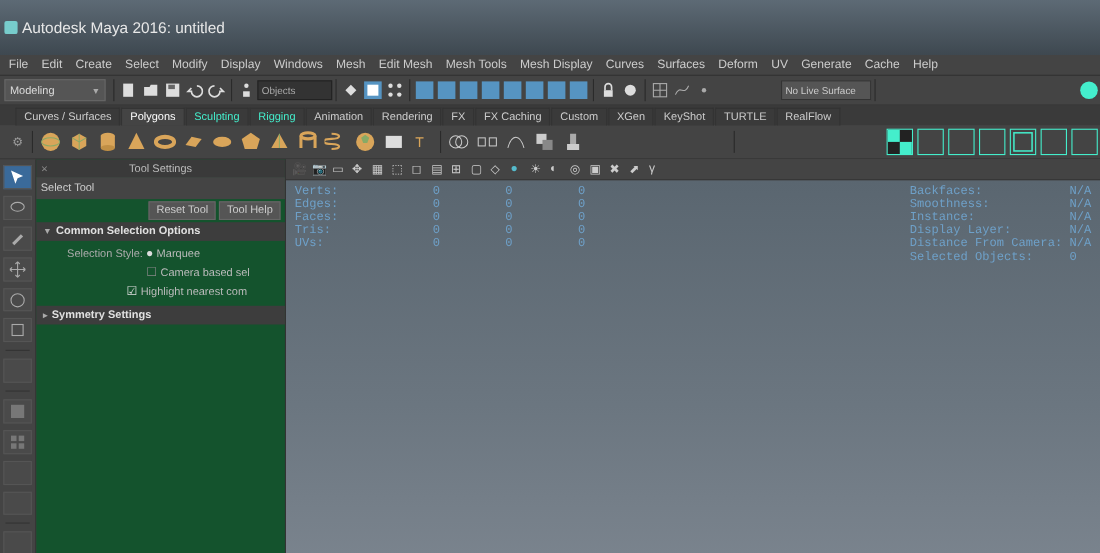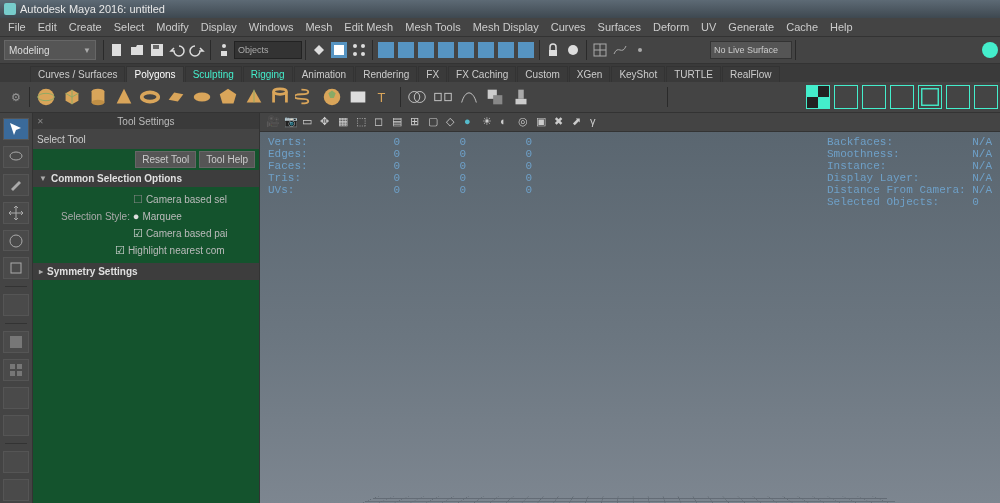--- a/index.html
+++ b/index.html
@@ -1,27 +1,27 @@
 <!DOCTYPE html>
 <html><head>
 <meta charset="utf-8">
 <style>
 html,body{margin:0;padding:0;font-family:Tahoma,Verdana,sans-serif;font-size:11px;color:#ccc;background:#444;overflow:hidden;width:1000px;height:503px}
-.titlebar{height:18px;background:linear-gradient(#5d6a75,#3e4850);display:flex;align-items:center;padding:0 4px;color:#e8e8e8;font-size:11px}
+.titlebar{height:18px;background:linear-gradient(#5d6a75,#3e4850);display:flex;align-items:center;padding:16px 4px;color:#e8e8e8;font-size:14px}
 .titlebar .maya-icon{width:12px;height:12px;background:#7cc;border-radius:2px;margin-right:4px}
 .menubar{height:18px;background:#444;display:flex;align-items:center;padding-left:2px}
 .menubar span{padding:0 6px;color:#ccc;cursor:default}
 .statusline{height:26px;background:#444;display:flex;align-items:center;border-top:1px solid #333;border-bottom:1px solid #333}
 .statusline .dropdown{width:82px;height:18px;background:#555;border:1px solid #666;margin:0 4px;display:flex;align-items:center;justify-content:space-between;padding:0 4px;color:#ddd;font-size:10px}
 .statusline .dropdown::after{content:"▼";font-size:8px;color:#aaa}
 .vsep{width:1px;height:20px;background:#2a2a2a;margin:0 3px}
 .icon16{width:16px;height:16px;margin:0 2px;display:inline-flex;align-items:center;justify-content:center}
 .pill{width:60px;height:16px;background:#333;border:1px solid #222;font-size:9px;color:#aaa;display:flex;align-items:center;padding:0 3px}
 .texpill{width:74px;height:16px;background:#555;border:1px solid #333;font-size:9px;color:#ccc;display:flex;align-items:center;padding:0 3px}
-.shelftabs{height:18px;background:#3a3a3a;display:flex;align-items:flex-end;padding-left:30px}
+.shelftabs{height:18px;background:#3a3a3a;display:flex;align-items:flex-end;padding-left:14px}
 .shelftabs .tab{padding:2px 7px;color:#ccc;font-size:10px;border:1px solid #333;border-bottom:none;background:#3a3a3a;margin-right:1px}
 .shelftabs .tab.active{background:#444;color:#fff}
 .shelftabs .tab.teal{color:#4ec}
 .shelfrow{height:30px;background:#444;display:flex;align-items:center;padding-left:6px;border-bottom:1px solid #333}
 .shelfrow .poly{width:22px;height:22px;margin:0 2px}
 .shelfrow .poly svg{width:100%;height:100%}
 .greenbox{width:22px;height:22px;margin:0 2px;border:1px solid #4ec;display:flex;align-items:center;justify-content:center}
 .content{display:flex;height:391px}
 .toolbox{width:32px;background:#444;display:flex;flex-direction:column;align-items:center;padding-top:2px;border-right:1px solid #333}
 .toolbox .tbtn{width:24px;height:24px;margin:3px 0;display:flex;align-items:center;justify-content:center;background:#4a4a4a;border:1px solid #555}
@@ -377,24 +377,23 @@
     <div class="hdr">
         <span>Tool Settings</span>
       </div>
     <div class="nm">Select Tool</div>
     <div class="btns">
       <div>Reset Tool</div>
       <div>Tool Help</div>
     </div>
     <div class="section">Common Selection Options</div>
     <div class="body">
-      <div style="padding-left:72px"><span class="chk">Camera based sel</span></div>
       <div><span class="label">Selection Style:</span>
         <span class="radio on">Marquee</span></div>
-      <div style="padding-left:72px"><span class="chk on">Camera based pai</span></div>
+      <div style="padding-left:72px"><span class="chk">Camera based sel</span></div>
       <div style="padding-left:54px"><span class="chk on">Highlight nearest com</span></div>
     </div>
     <div class="section collapsed">Symmetry Settings</div>
   </div>
 
   <div class="viewport">
     <div class="vptool">
       <span class="i">🎥</span>
       <span class="i">📷</span>
       <span class="i">▭</span>

